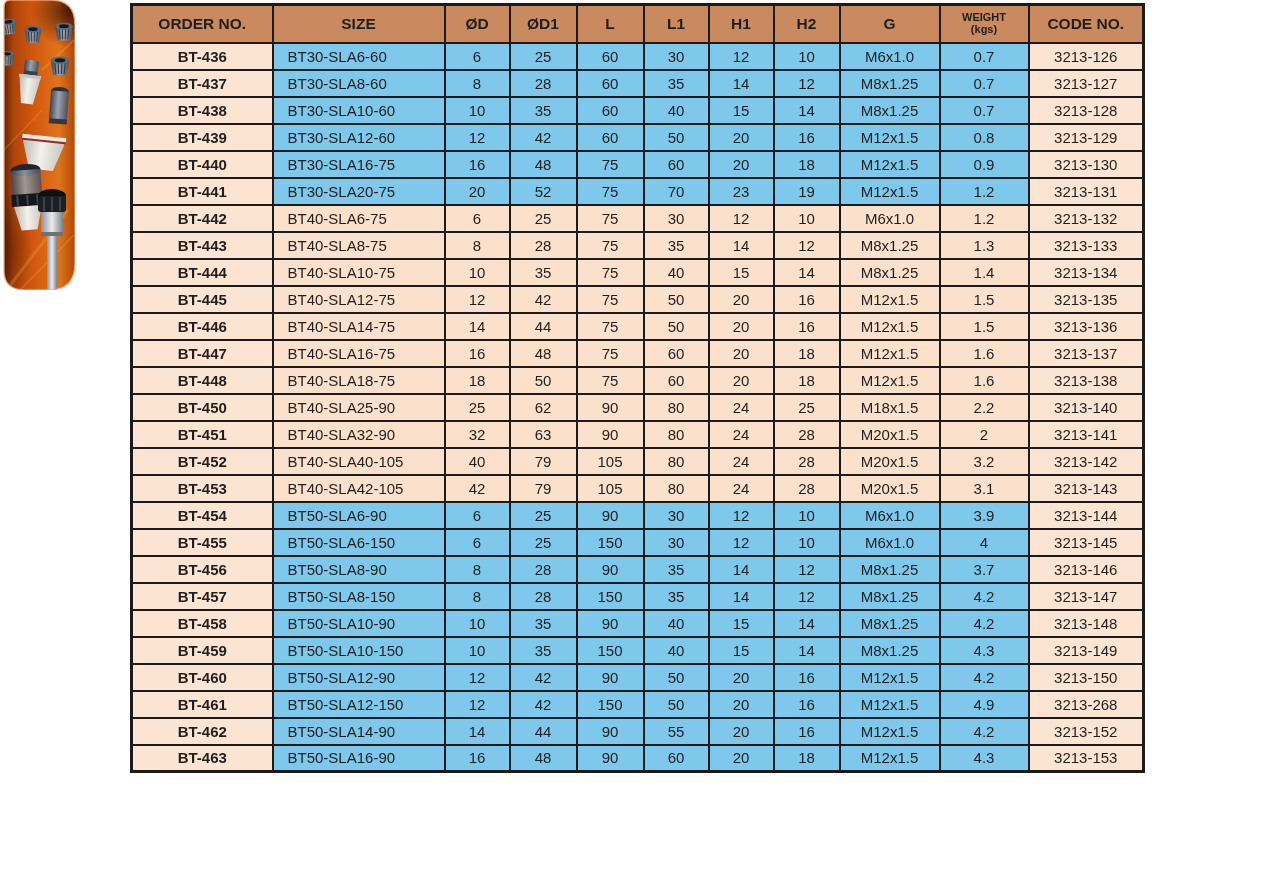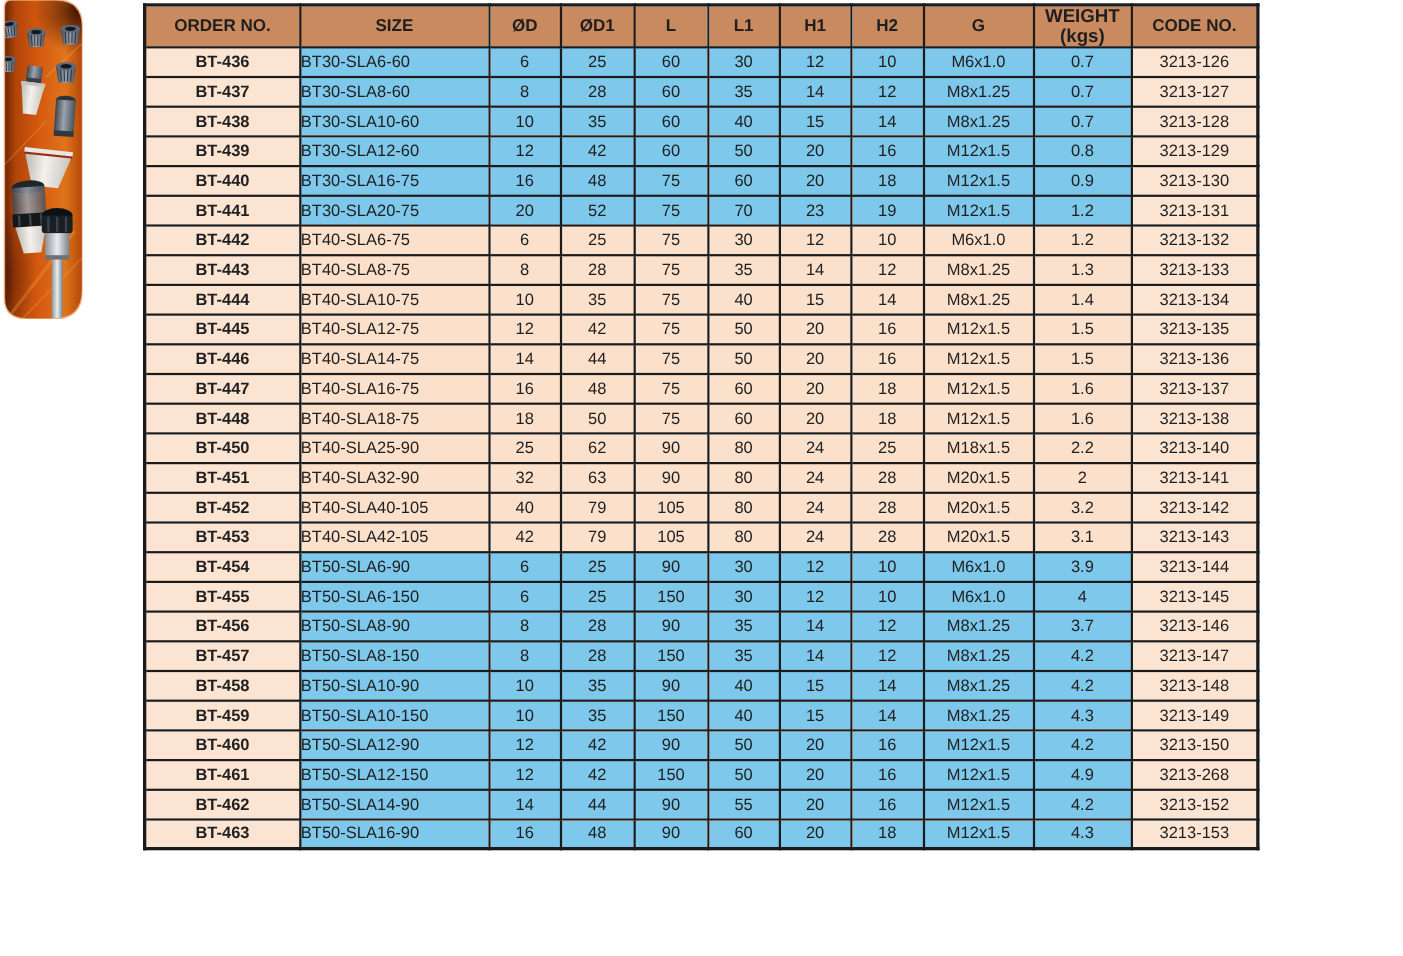--- a/index.html
+++ b/index.html
@@ -30,27 +30,27 @@
     padding:0;
     overflow:hidden;
     white-space:nowrap;
   }
   .catalog thead tr{height:38px;}
   .catalog tbody tr{height:27px;}
   .catalog th{
     background:var(--headerBg,#c98a5f);
     font-weight:bold;font-size:15.5px;line-height:1.05;
   }
-  .catalog th.two-line{font-size:17px;}
+  .catalog th.two-line{font-size:11px;}
   .catalog td{font-size:15px;}
   tr.blue  td{background:var(--blueRow,#7dc8eb);}
   tr.peach td{background:var(--peachRow,#fbe0cb);}
   td.fixed-peach{background:var(--lightPeach,#fce4d2) !important;}
   td.bold{font-weight:bold;}
-  td.left{text-align:left;}
+  td.left{text-align:left;padding-left:14px;}
 </style>
 </head>
 <body>
 
 <div class="page">
 
   <div class="photo">
     <svg width="73" height="290" viewBox="0 0 73 290">
       <defs>
         <clipPath id="capClip">

